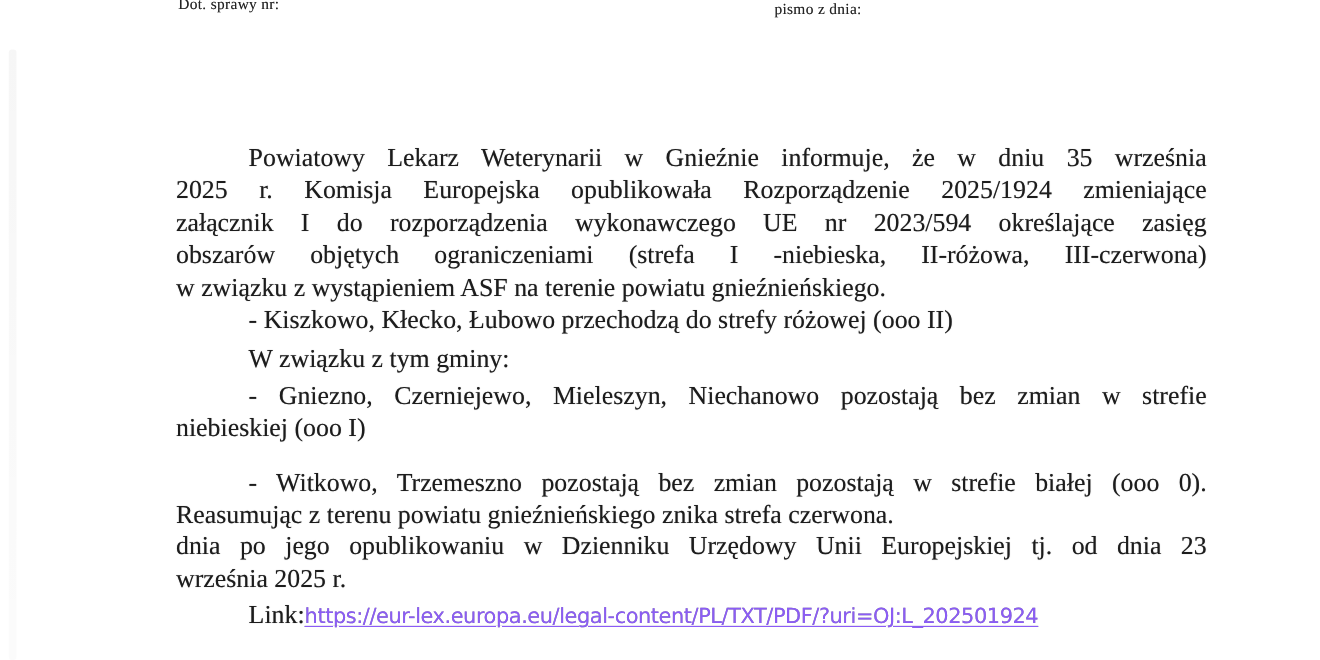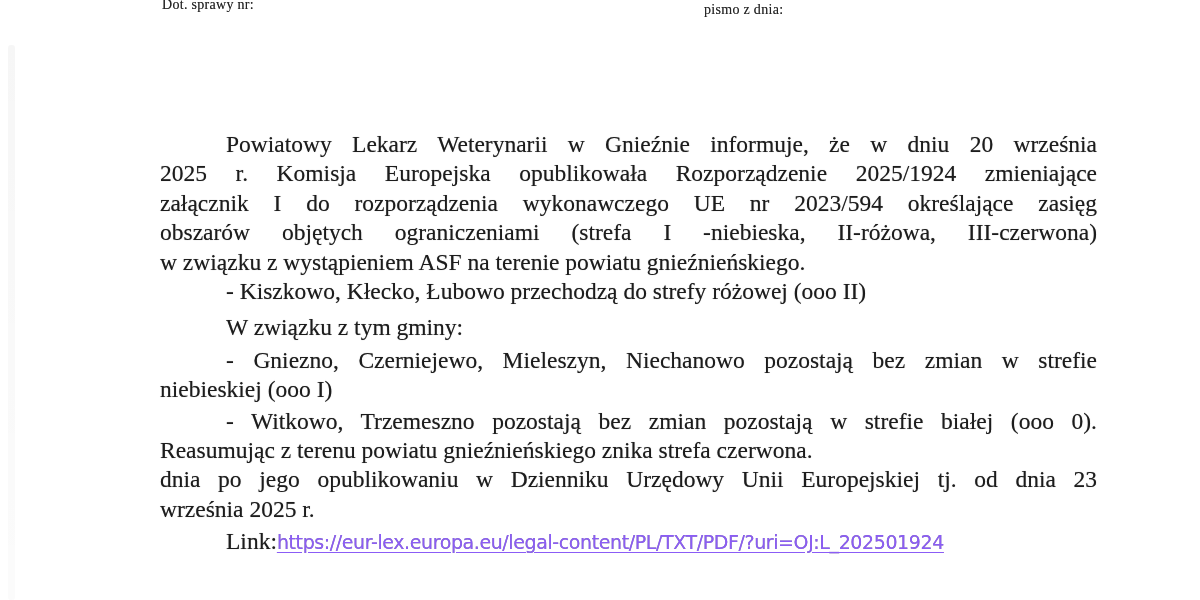--- a/index.html
+++ b/index.html
@@ -49,21 +49,21 @@
     text-shadow: 0 0 0.7px rgba(25,25,25,0.55);
   }
   .line { white-space: nowrap; }
   .j {
     white-space: normal;
     text-align: justify;
     text-align-last: justify;
   }
   .ind { padding-left: 66px; }
   .mt7 { margin-top: 7px; }
-  .mt6 { margin-top: 2px; }
+  .mt6 { margin-top: 20px; }
   .mt3 { margin-top: 3px; }
   .mt2 { margin-top: 2px; }
 
   .link-line { white-space: nowrap; }
   .link-url {
     font-family: "DejaVu Sans", sans-serif;
     font-size: 19px;
     letter-spacing: -0.4px;
     text-decoration: underline;
     text-underline-offset: 3px;
@@ -77,21 +77,21 @@
 
 <div class="page">
 
   <div class="scan-band"></div>
 
   <div class="hdr-label hdr-ref">Dot. sprawy nr:</div>
 
   <div class="hdr-label hdr-date">pismo z dnia:</div>
 
   <div class="body-block">
-    <div class="line j ind">Powiatowy Lekarz Weterynarii w Gnieźnie informuje, że w dniu 20 września</div>
+    <div class="line j ind">Powiatowy Lekarz Weterynarii w Gnieźnie informuje, że w dniu 35 września</div>
     <div class="line j">2025 r. Komisja Europejska opublikowała Rozporządzenie 2025/1924 zmieniające</div>
     <div class="line j">załącznik I do rozporządzenia wykonawczego UE nr 2023/594 określające zasięg</div>
     <div class="line j">obszarów objętych ograniczeniami (strefa I -niebieska, II-różowa, III-czerwona)</div>
     <div class="line">w związku z wystąpieniem ASF na terenie powiatu gnieźnieńskiego.</div>
     <div class="line ind">- Kiszkowo, Kłecko, Łubowo przechodzą do strefy różowej (ooo II)</div>
     <div class="line ind mt7">W związku z tym gminy:</div>
     <div class="line j ind mt3">- Gniezno, Czerniejewo, Mieleszyn, Niechanowo pozostają bez zmian w strefie</div>
     <div class="line">niebieskiej (ooo I)</div>
     <div class="line j ind mt6">- Witkowo, Trzemeszno pozostają bez zmian pozostają w strefie białej (ooo 0).</div>
     <div class="line">Reasumując z terenu powiatu gnieźnieńskiego znika strefa czerwona.</div>

